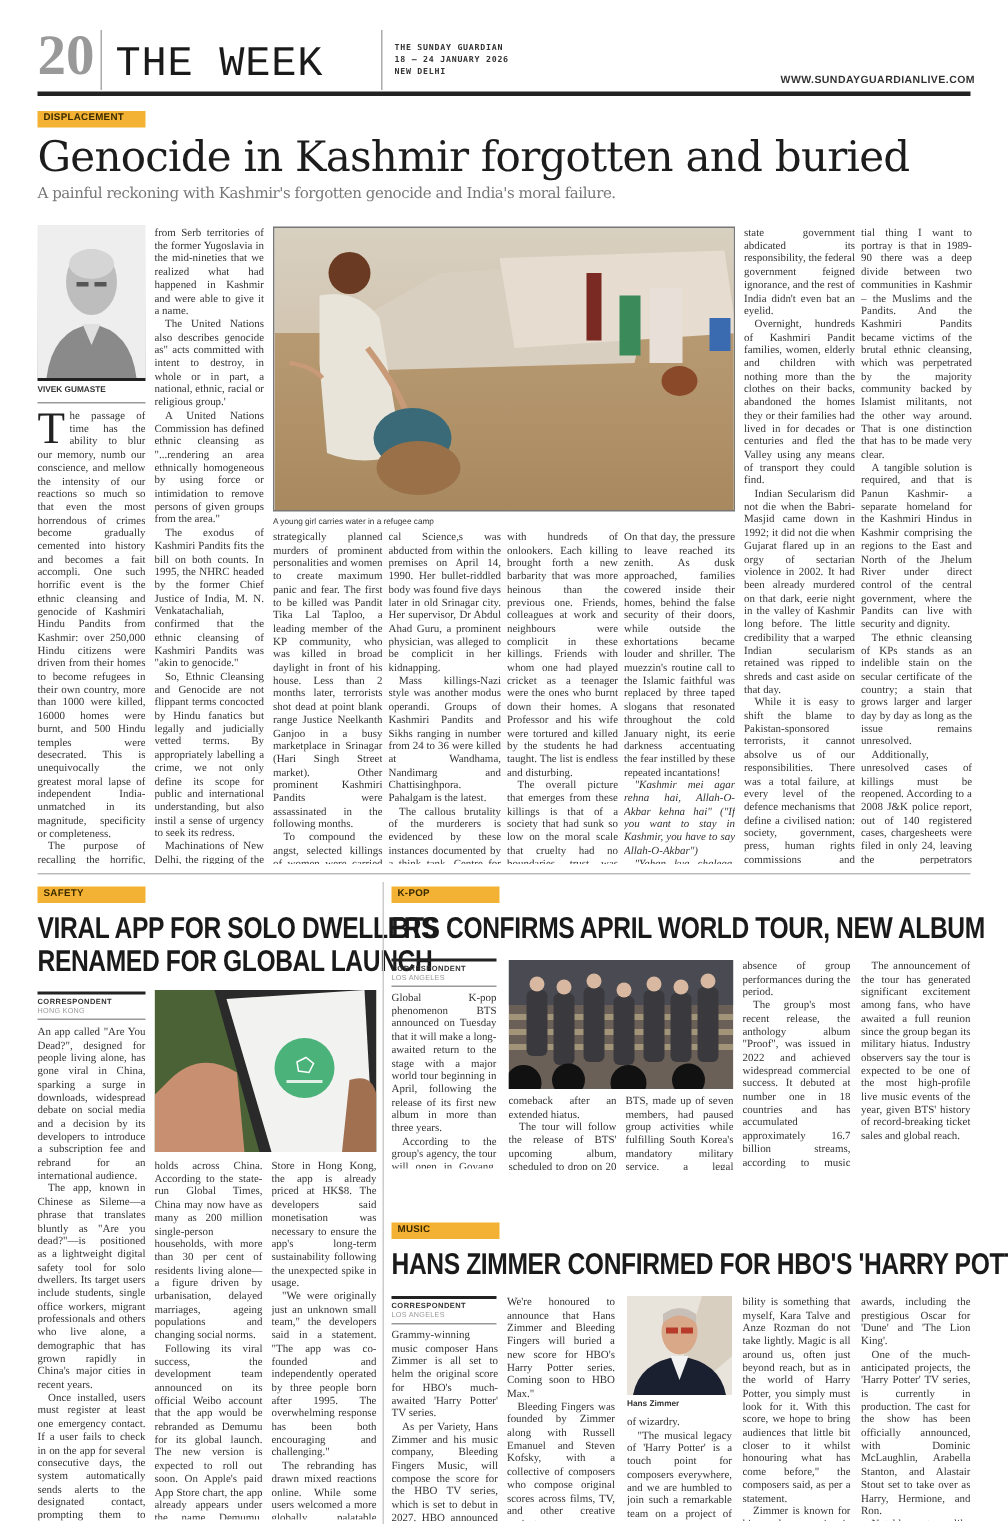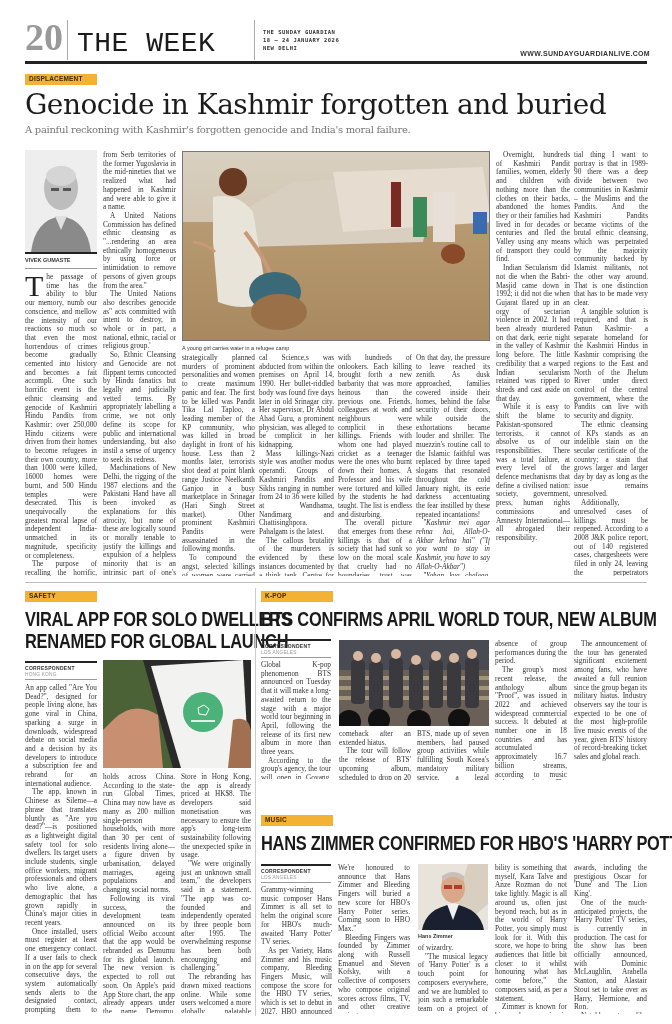--- a/index.html
+++ b/index.html
@@ -67,22 +67,23 @@
 
 <div class="abs col" style="left:25px;top:273px;width:72px;height:303px">
   <span class="dropcap">T</span>
   <p class="noind">he passage of time has the ability to blur our memory, numb our conscience, and mellow the intensity of our reactions so much so that even the most horrendous of crimes become gradually cemented into history and becomes a fait accompli. One such horrific event is the ethnic cleansing and genocide of Kashmiri Hindu Pandits from Kashmir: over 250,000 Hindu citizens were driven from their homes to become refugees in their own country, more than 1000 were killed, 16000 homes were burnt, and 500 Hindu temples were desecrated. This is unequivocally the greatest moral lapse of independent India- unmatched in its magnitude, specificity or completeness.</p>
   <p>The purpose of recalling the horrific, blood-curdling events more than 35 years later is to reawaken the indifferent conscience of a country that has callously brushed aside the pain and agony of over a quarter million of its citizens and moved on with its life.</p>
 
 </div>
 
 <div class="abs col" style="left:103px;top:151px;width:73px;height:425px">
   <p class="noind">from Serb territories of the former Yugoslavia in the mid-nineties that we realized what had happened in Kashmir and were able to give it a name.</p>
+  <p>The United Nations also describes genocide as" acts committed with intent to destroy, in whole or in part, a national, ethnic, racial or religious group.'</p>
   <p>A United Nations Commission has defined ethnic cleansing as "...rendering an area ethnically homogeneous by using force or intimidation to remove persons of given groups from the area."</p>
-  <p>The United Nations also describes genocide as" acts committed with intent to destroy, in whole or in part, a national, ethnic, racial or religious group.'</p>
+  <p>The exodus of Kashmiri Pandits fits the bill on both counts. In 1995, the NHRC headed by the former Chief Justice of India, M. N. Venkatachaliah, confirmed that the ethnic cleansing of Kashmiri Pandits was "akin to genocide."</p>
   <p>So, Ethnic Cleansing and Genocide are not flippant terms concocted by Hindu fanatics but legally and judicially vetted terms. By appropriately labelling a crime, we not only define its scope for public and international understanding, but also instil a sense of urgency to seek its redress.</p>
   <p>Machinations of New Delhi, the rigging of the 1987 elections and the Pakistani Hand have all been invoked as explanations for this atrocity, but none of these are logically sound or morally tenable to justify the killings and expulsion of a helpless minority that is an intrinsic part of one's community. These are excuses. There is and remains only one explanation for this depravity: the Hindu identity of the Kashmiri Pandits.</p>
 
 </div>
 
 <div class="abs" style="left:182px;top:151px;width:308px;height:190px;border:1px solid #777;overflow:hidden">
   <svg width="308" height="190" viewBox="0 0 308 190">
     <defs>
       <linearGradient id="sky" x1="0" y1="0" x2="0" y2="1">
         <stop offset="0" stop-color="#d8d0c0"></stop>
@@ -127,20 +128,21 @@
   <p>The overall picture that emerges from these killings is that of a society that had sunk so low on the moral scale that cruelty had no boundaries, trust was non-existent and schadenfreude had become the commanding ethos.</p>
 
 </div>
 <div class="abs col" style="left:416px;top:354px;width:74px;height:222px">
   <p class="noind">On that day, the pressure to leave reached its zenith. As dusk approached, families cowered inside their homes, behind the false security of their doors, while outside the exhortations became louder and shriller. The muezzin's routine call to the Islamic faithful was replaced by three taped slogans that resonated throughout the cold January night, its eerie darkness accentuating the fear instilled by these repeated incantations!</p>
   <p style="font-style:italic">"Kashmir mei agar rehna hai, Allah-O-Akbar kehna hai" ("If you want to stay in Kashmir, you have to say Allah-O-Akbar")</p>
   <p style="font-style:italic">"Yahan kya chalega, Nizam-e-Mustafa" ("What do we want here? Rule of Shariat)</p>
 
 </div>
 <div class="abs col" style="left:496px;top:151px;width:74px;height:425px">
+  <p class="noind">state government abdicated its responsibility, the federal government feigned ignorance, and the rest of India didn't even bat an eyelid.</p>
   <p>Overnight, hundreds of Kashmiri Pandit families, women, elderly and children with nothing more than the clothes on their backs, abandoned the homes they or their families had lived in for decades or centuries and fled the Valley using any means of transport they could find.</p>
   <p>Indian Secularism did not die when the Babri-Masjid came down in 1992; it did not die when Gujarat flared up in an orgy of sectarian violence in 2002. It had been already murdered on that dark, eerie night in the valley of Kashmir long before. The little credibility that a warped Indian secularism retained was ripped to shreds and cast aside on that day.</p>
   <p>While it is easy to shift the blame to Pakistan-sponsored terrorists, it cannot absolve us of our responsibilities. There was a total failure, at every level of the defence mechanisms that define a civilised nation: society, government, press, human rights commissions and Amnesty International— all abrogated their responsibility.</p>
 
 </div>
 <div class="abs col" style="left:574px;top:151px;width:74px;height:425px">
   <p class="noind">tial thing I want to portray is that in 1989-90 there was a deep divide between two communities in Kashmir – the Muslims and the Pandits. And the Kashmiri Pandits became victims of the brutal ethnic cleansing, which was perpetrated by the majority community backed by Islamist militants, not the other way around. That is one distinction that has to be made very clear.</p>
   <p>A tangible solution is required, and that is Panun Kashmir- a separate homeland for the Kashmiri Hindus in Kashmir comprising the regions to the East and North of the Jhelum River under direct control of the central government, where the Pandits can live with security and dignity.</p>
   <p>The ethnic cleansing of KPs stands as an indelible stain on the secular certificate of the country; a stain that grows larger and larger day by day as long as the issue remains unresolved.</p>
   <p>Additionally, unresolved cases of killings must be reopened. According to a 2008 J&amp;K police report, out of 140 registered cases, chargesheets were filed in only 24, leaving the perpetrators unidentified in 115. Though only a fraction of the actual number of killings, reopening would give a semblance of justice to this hapless community. Those responsible for these heinous crimes must be tracked down and brought to justice.</p>

